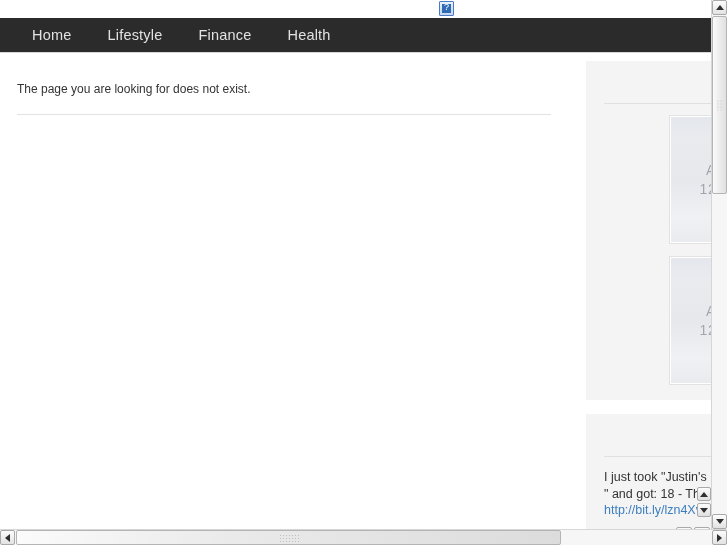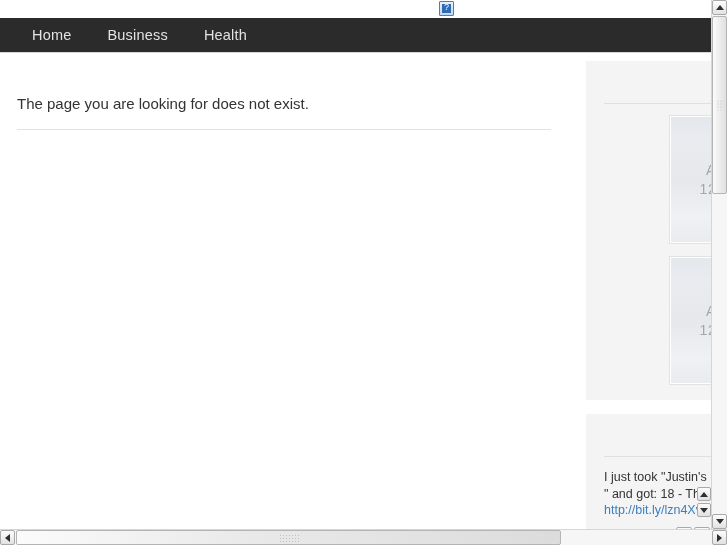--- a/index.html
+++ b/index.html
@@ -111,23 +111,23 @@
   }
   h1.page-title {
     font-size: 29px;
     font-weight: normal;
     color: #222222;
     margin: 0 0 0 0;
     line-height: 38px;
     letter-spacing: 0.2px;
   }
   p.page-message {
-    font-size: 15px;
+    font-size: 12px;
     color: #333333;
-    margin: 21px 0 0 0;
+    margin: 6px 0 0 0;
     line-height: 16px;
   }
   hr.content-rule {
     border: 0;
     border-top: 1px solid #e3e3e3;
     margin: 17px 17px 0 0;
   }
 
   
   .sidebar {
@@ -301,21 +301,22 @@
   <div id="page">
 
     <div class="header-strip">
       <div class="broken-logo">
         <span class="inner"></span>
       </div>
     </div>
 
     <nav class="main-nav">
       <a href="#">Home</a>
-      <a href="#">Business</a>
+      <a href="#">Lifestyle</a>
+      <a href="#">Finance</a>
       <a href="#">Health</a>
     </nav>
 
     <div class="columns">
 
       <div class="content">
         <p class="page-message">The page you are looking for does not exist.</p>
         <hr class="content-rule">
       </div>
 

